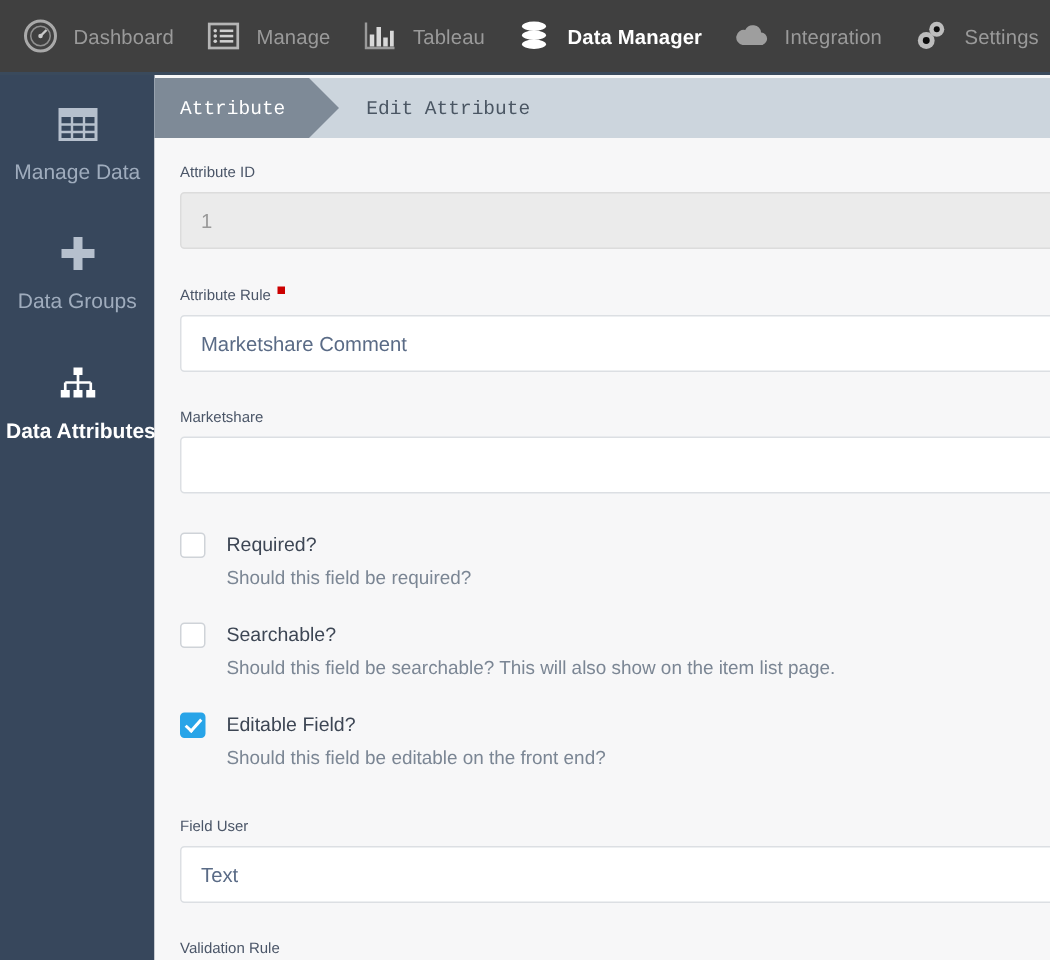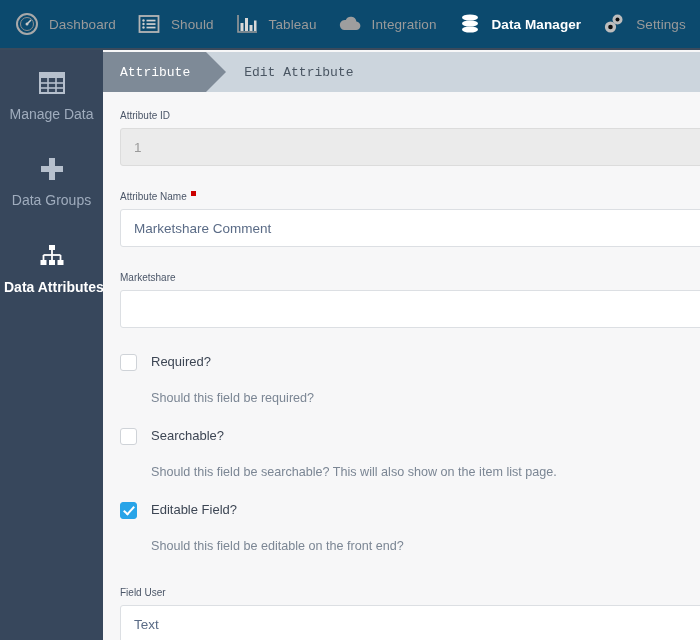--- a/index.html
+++ b/index.html
@@ -8,21 +8,21 @@
     font-family: "Liberation Sans", sans-serif;
     overflow: hidden;
     background: #f7f7f8;
   }
   .app { position: relative; width: 700px; height: 640px; }
 
   
   .topnav {
     position: absolute; top: 0; left: 0;
     width: 700px; height: 50px;
-    background: #0c4a6e;
+    background: #404040;
     border-bottom: 2px solid #3a4a5c;
     display: flex; align-items: center;
   }
   .topnav-item {
     display: flex; align-items: center;
     height: 50px;
     padding: 0 6px 0 14px;
     gap: 9px;
     cursor: pointer;
   }
@@ -153,21 +153,21 @@
     transform: rotate(42deg);
   }
   .check-title {
     margin-left: 14px;
     font-size: 13px;
     color: #3d4654;
     line-height: 17px;
   }
   .check-help {
     padding-left: 48px;
-    margin-top: 20px;
+    margin-top: 6px;
     font-size: 12.6px;
     color: #7b8694;
   }
   .check-block { margin-bottom: 22px; }
 </style>
 </head>
 <body>
 
 <div class="app">
 
@@ -190,54 +190,54 @@
         <svg viewBox="0 0 26 26" width="26" height="26">
           <rect x="3.5" y="5" width="19" height="16" fill="none" stroke="#b5b5b5" stroke-width="1.8"></rect>
           <circle cx="7.5" cy="9.5" r="1.2" fill="#d0d0d0"></circle>
           <circle cx="7.5" cy="13" r="1.2" fill="#d0d0d0"></circle>
           <circle cx="7.5" cy="16.5" r="1.2" fill="#d0d0d0"></circle>
           <rect x="10.5" y="8.7" width="9" height="1.7" fill="#d0d0d0"></rect>
           <rect x="10.5" y="12.2" width="9" height="1.7" fill="#d0d0d0"></rect>
           <rect x="10.5" y="15.7" width="9" height="1.7" fill="#d0d0d0"></rect>
         </svg>
       </span>
-      <span class="topnav-label">Should</span>
+      <span class="topnav-label">Manage</span>
     </div>
 
     <div class="topnav-item">
       <span class="topnav-icon">
         <svg viewBox="0 0 26 26" width="26" height="26">
           <polyline points="4,4 4,21 23,21" fill="none" stroke="#9a9a9a" stroke-width="1.6"></polyline>
           <rect x="6.5" y="12" width="3" height="8" fill="#d8d8d8"></rect>
           <rect x="11" y="7" width="3" height="13" fill="#d8d8d8"></rect>
           <rect x="15.5" y="14" width="3" height="6" fill="#d8d8d8"></rect>
           <rect x="20" y="9.5" width="2.5" height="10.5" fill="#d8d8d8"></rect>
         </svg>
       </span>
       <span class="topnav-label">Tableau</span>
     </div>
 
-    <div class="topnav-item">
-      <span class="topnav-icon">
-        <svg viewBox="0 0 26 26" width="26" height="26">
-          <path d="M7 19 h12 a4.2 4.2 0 0 0 .4-8.4 a5.6 5.6 0 0 0-10.6-1.6 A4.6 4.6 0 0 0 7 19 z" fill="#9e9e9e"></path>
-        </svg>
-      </span>
-      <span class="topnav-label">Integration</span>
-    </div>
-
     <div class="topnav-item active">
       <span class="topnav-icon">
         <svg viewBox="0 0 26 26" width="26" height="26">
           <ellipse cx="13" cy="6.5" rx="8" ry="3.1" fill="#ffffff"></ellipse>
           <ellipse cx="13" cy="12.5" rx="8" ry="3.1" fill="#ffffff"></ellipse>
           <ellipse cx="13" cy="18.5" rx="8" ry="3.1" fill="#ffffff"></ellipse>
         </svg>
       </span>
       <span class="topnav-label">Data Manager</span>
+    </div>
+
+    <div class="topnav-item">
+      <span class="topnav-icon">
+        <svg viewBox="0 0 26 26" width="26" height="26">
+          <path d="M7 19 h12 a4.2 4.2 0 0 0 .4-8.4 a5.6 5.6 0 0 0-10.6-1.6 A4.6 4.6 0 0 0 7 19 z" fill="#9e9e9e"></path>
+        </svg>
+      </span>
+      <span class="topnav-label">Integration</span>
     </div>
 
     <div class="topnav-item">
       <span class="topnav-icon">
         <svg viewBox="0 0 26 26" width="26" height="26">
           <g fill="#bdbdbd">
             <circle cx="16.5" cy="8.5" r="5"></circle>
             <circle cx="9.5" cy="16" r="5.6"></circle>
           </g>
           <circle cx="16.5" cy="8.5" r="2" fill="#0d0d0d"></circle>
@@ -308,21 +308,21 @@
 
     <div class="field">
       <div class="field-label">Attribute ID</div>
       <div class="input disabled">1</div>
     </div>
 
     <div class="spacer-25"></div>
 
     <div class="field">
       <div class="field-label">
-        <span>Attribute Name</span><span class="req-dot"></span>
+        <span>Attribute Rule</span><span class="req-dot"></span>
       </div>
       <div class="input">Marketshare Comment</div>
     </div>
 
     <div class="spacer-25"></div>
 
     <div class="field">
       <div class="field-label">Marketshare</div>
       <div class="input"></div>
     </div>

